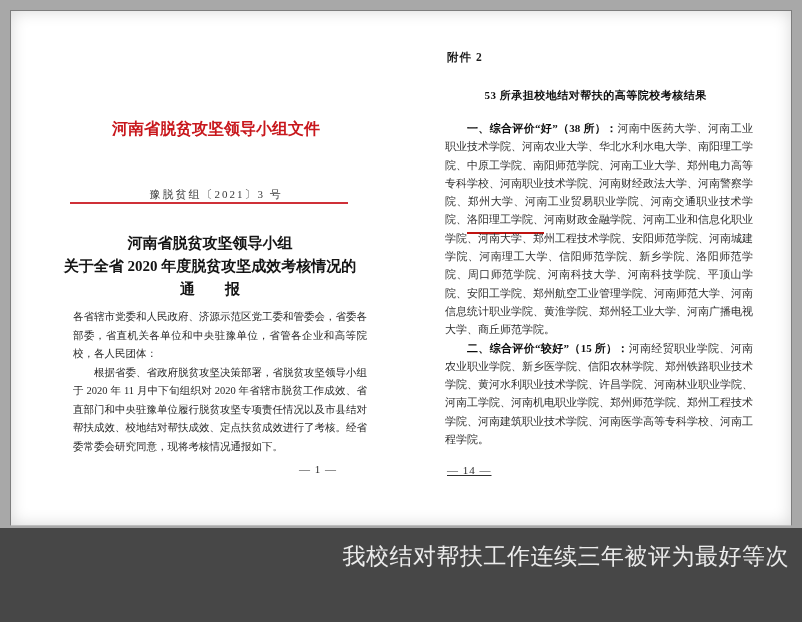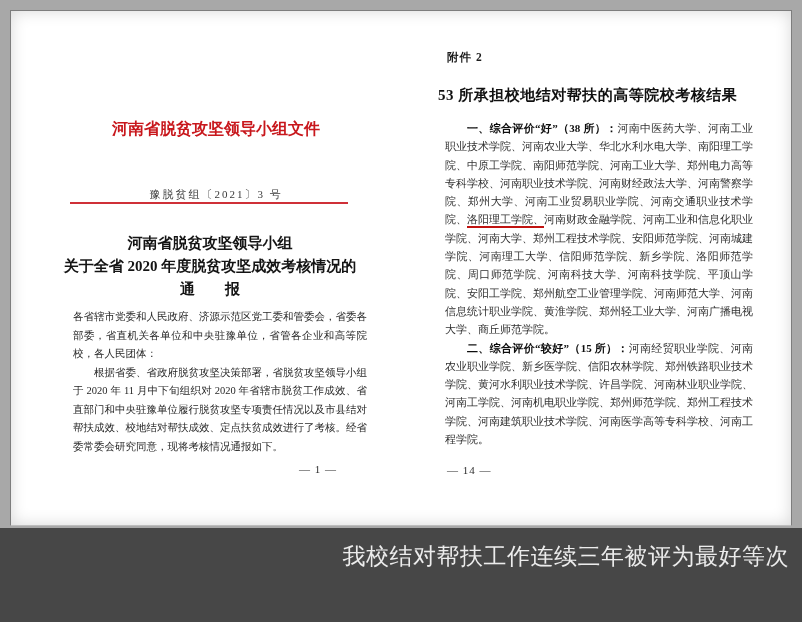--- a/index.html
+++ b/index.html
@@ -50,37 +50,37 @@
     top:452px;left:62px;width:264px;text-align:right;
     font-size:11px;color:#2f2f2f;letter-spacing:1px;
   }
 
   
   .attachment{
     top:39px;left:436px;font-size:11.5px;font-weight:bold;color:#1d1d1d;
     letter-spacing:1px;
   }
   .rtitle{
-    top:73px;left:427px;width:315px;text-align:left;
-    font-size:15px;font-weight:bold;color:#101010;line-height:22px;
+    top:73px;left:427px;width:315px;text-align:center;
+    font-size:11px;font-weight:bold;color:#101010;line-height:22px;
     letter-spacing:0.5px;
   }
   .rbody{
     top:108px;left:434px;width:308px;
     font-size:11px;line-height:18.3px;color:#303030;
     text-align:justify;text-justify:inter-ideograph;
   }
   .rbody p{margin:0;text-indent:2em;}
   .rbody b{color:#0d0d0d;}
   .hl{
     border-bottom:2px solid #c01310;
-    padding-bottom:1px;
+    padding-bottom:7px;
   }
   .rpagenum{
-    top:453px;left:436px;font-size:11px;color:#2f2f2f;letter-spacing:1px;
+    top:453px;left:436px;font-size:11px;color:#2f2f2f;letter-spacing:1px;text-decoration:underline;
   }
 
   
   .caption{
     position:absolute;top:541px;right:13px;
     font-family:"Liberation Sans","DejaVu Sans",sans-serif;
     font-size:23px;color:#ececec;letter-spacing:0.5px;
   }
 </style>
 </head>

